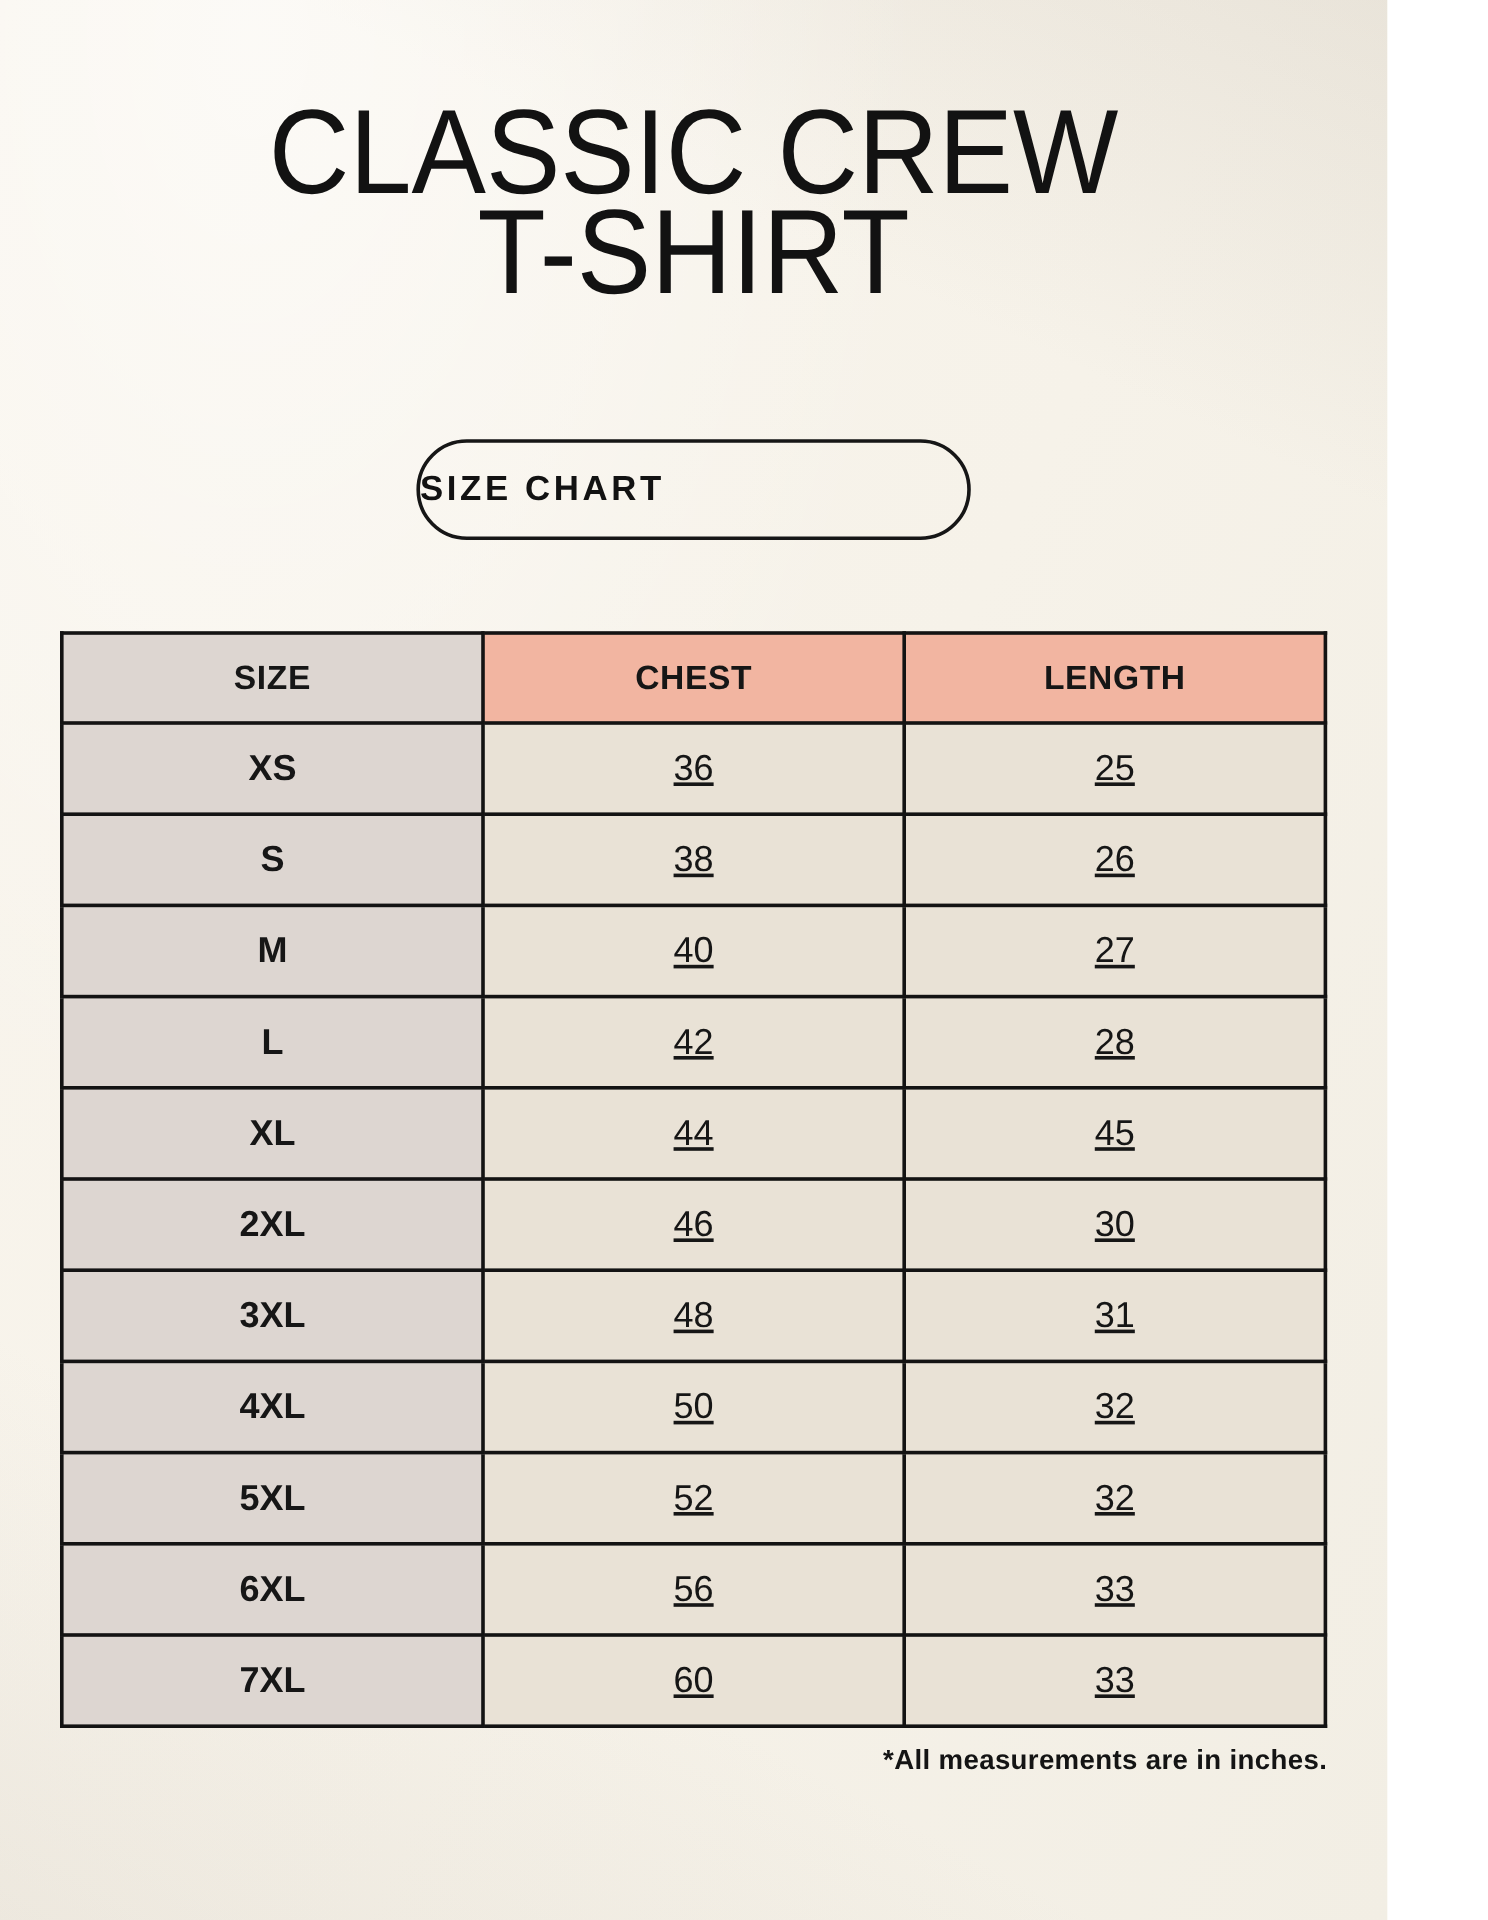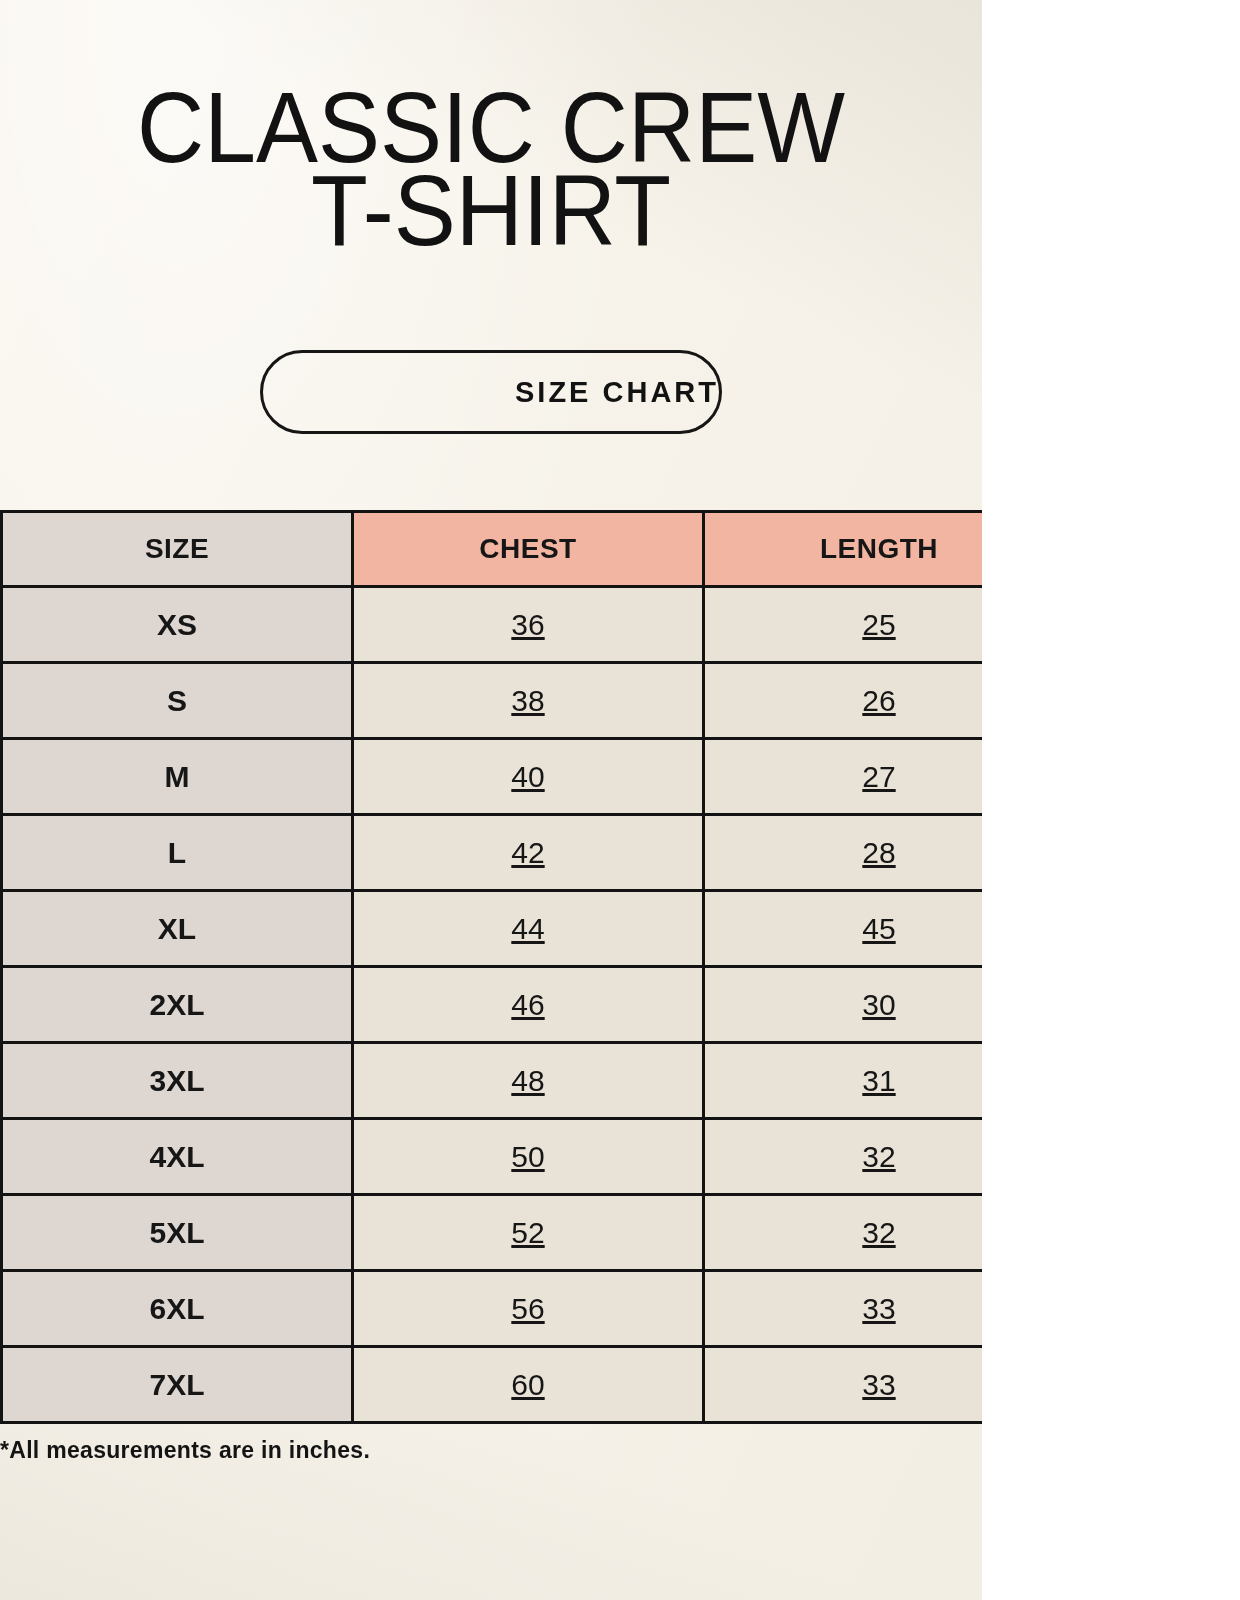--- a/index.html
+++ b/index.html
@@ -6,21 +6,21 @@
     --bg:#f6f2e9; --accent:#f2b5a1; --size-col:#ddd6d1; --cell:#e9e2d6;
     --border:#131313; --text:#161616;
   }
   *{margin:0;padding:0;box-sizing:border-box;}
   html,body{width:1240px;}
   body{
     font-family:"Liberation Sans", sans-serif;
     color:var(--text);
   }
   .page{
-    width:982px;height:1600px;overflow:hidden;
+    width:1156px;height:1600px;overflow:hidden;
     background-color:var(--bg);
     background-image:
       radial-gradient(ellipse at 18% 2%, rgba(255,255,255,0.55), rgba(255,255,255,0) 42%),
       linear-gradient(205deg, rgba(198,189,175,0.26) 0%, rgba(198,189,175,0) 20%),
       linear-gradient(28deg, rgba(198,189,175,0.20) 0%, rgba(198,189,175,0) 22%),
       linear-gradient(115deg, #f9f5ed 0%, #f6f2e9 55%, #f2eee4 100%);
     padding-top:86px;
   }
   .title{
     text-align:center;
@@ -38,21 +38,22 @@
     display:inline-block;
     width:462px;
     padding:23px 0 22px 0;
     border:3px solid #161616;
     border-radius:60px;
     background:transparent;
     font-size:29px;
     font-weight:bold;
     letter-spacing:3px;
     color:#121212;
-    text-align:right;
+    text-align:left;
+    margin-top:16px;
   }
   table.size-table{
     width:1056px;
     margin:76px auto 0 auto;
     border-collapse:collapse;
     table-layout:fixed;
     border-radius:10px;
   }
   .size-table th,.size-table td{
     border:3px solid var(--border);
@@ -66,21 +67,21 @@
     letter-spacing:0.5px;
   }
   .size-table tbody td{height:76px;font-size:30px;margin-top:20px;}
   th.size-head{background:var(--size-col);}
   th.accent-head{background:var(--accent);}
   td.size-cell{background:var(--size-col);font-weight:bold;font-size:28px;}
   td.value-cell{background:var(--cell);text-decoration:underline;}
   .footnote{
     width:1056px;
     margin:13px auto 0 auto;
-    text-align:left;
+    text-align:right;
     font-size:23px;
     font-weight:bold;
     letter-spacing:0.3px;
     color:#141414;
   }
 </style>
 </head>
 <body>
 
 <div class="page">

